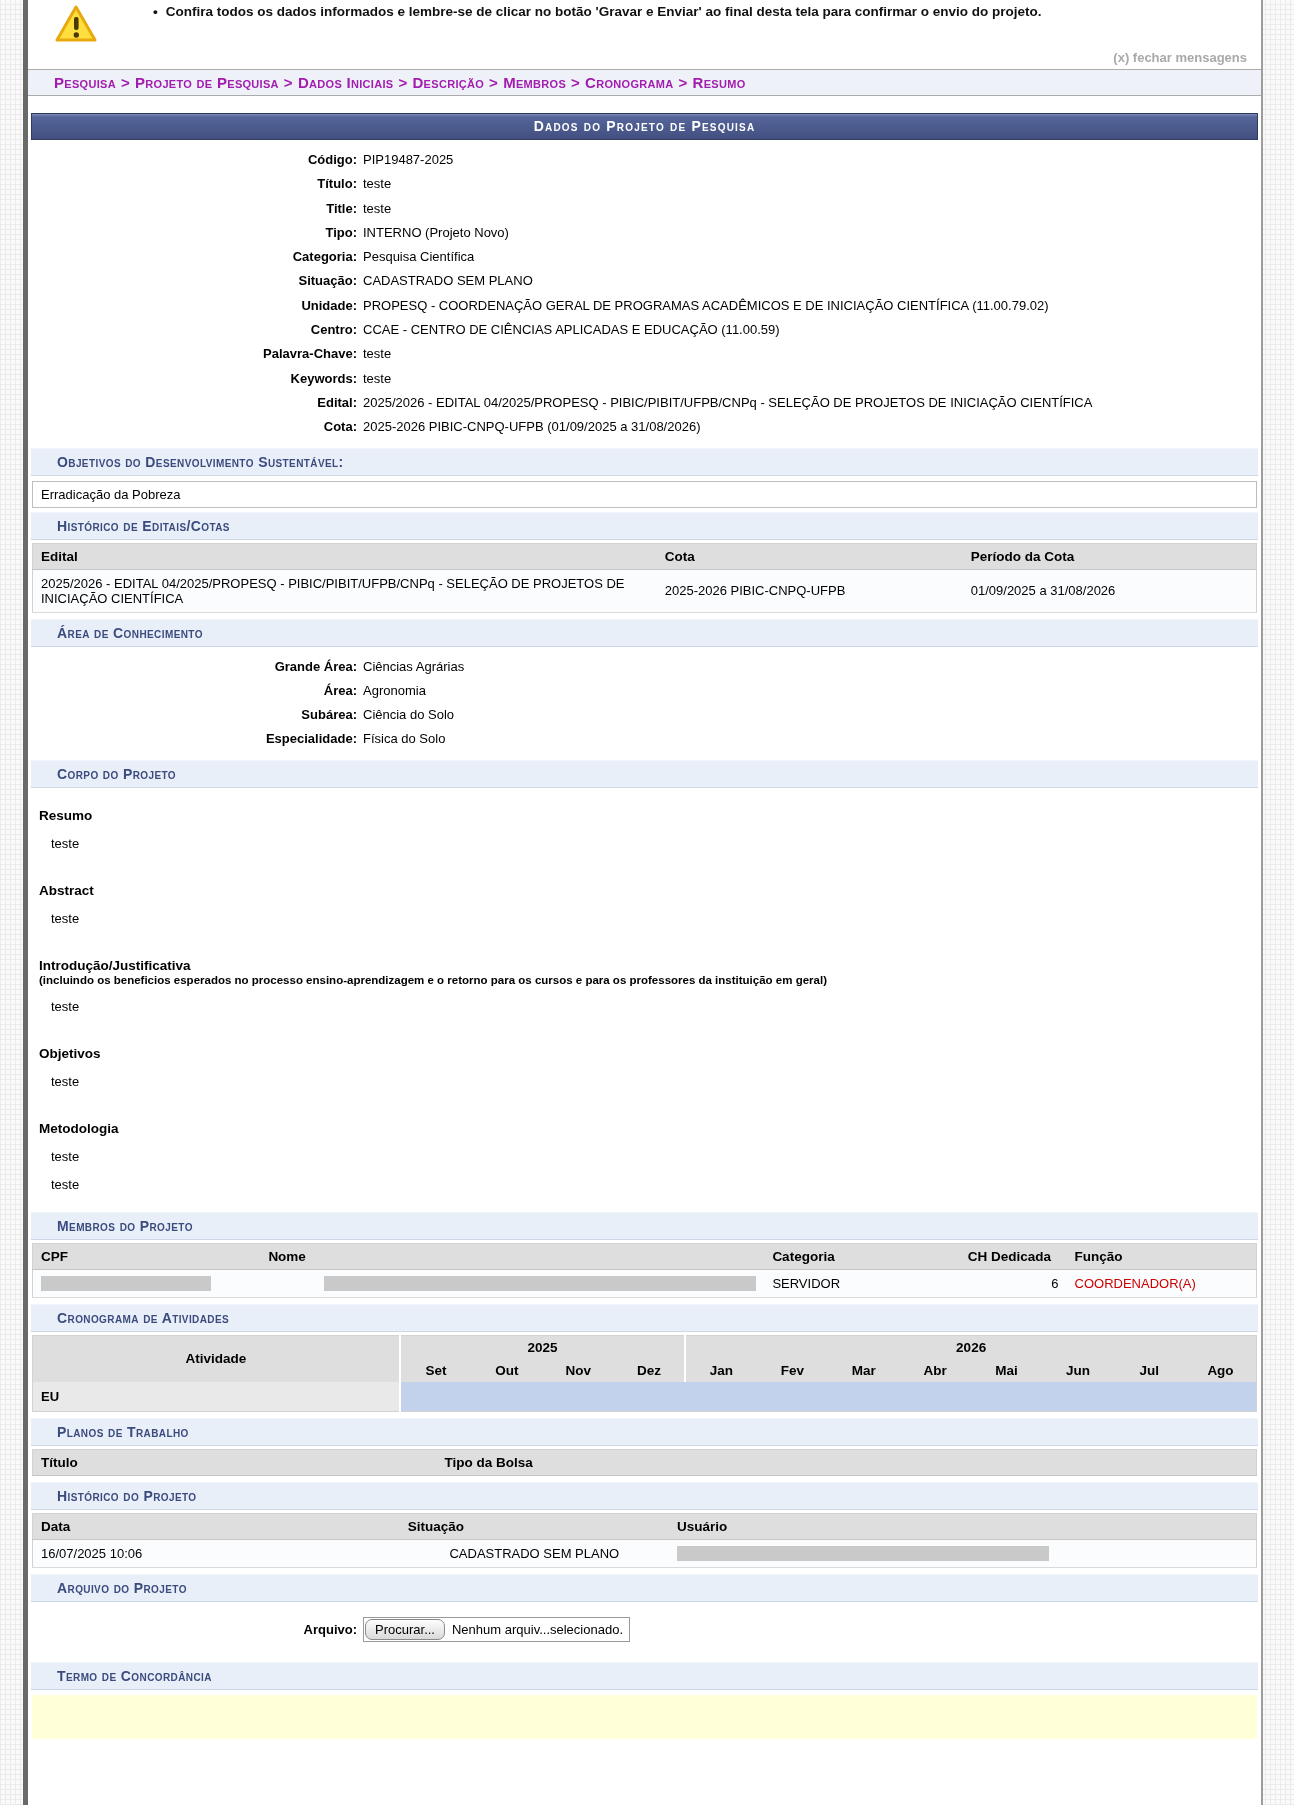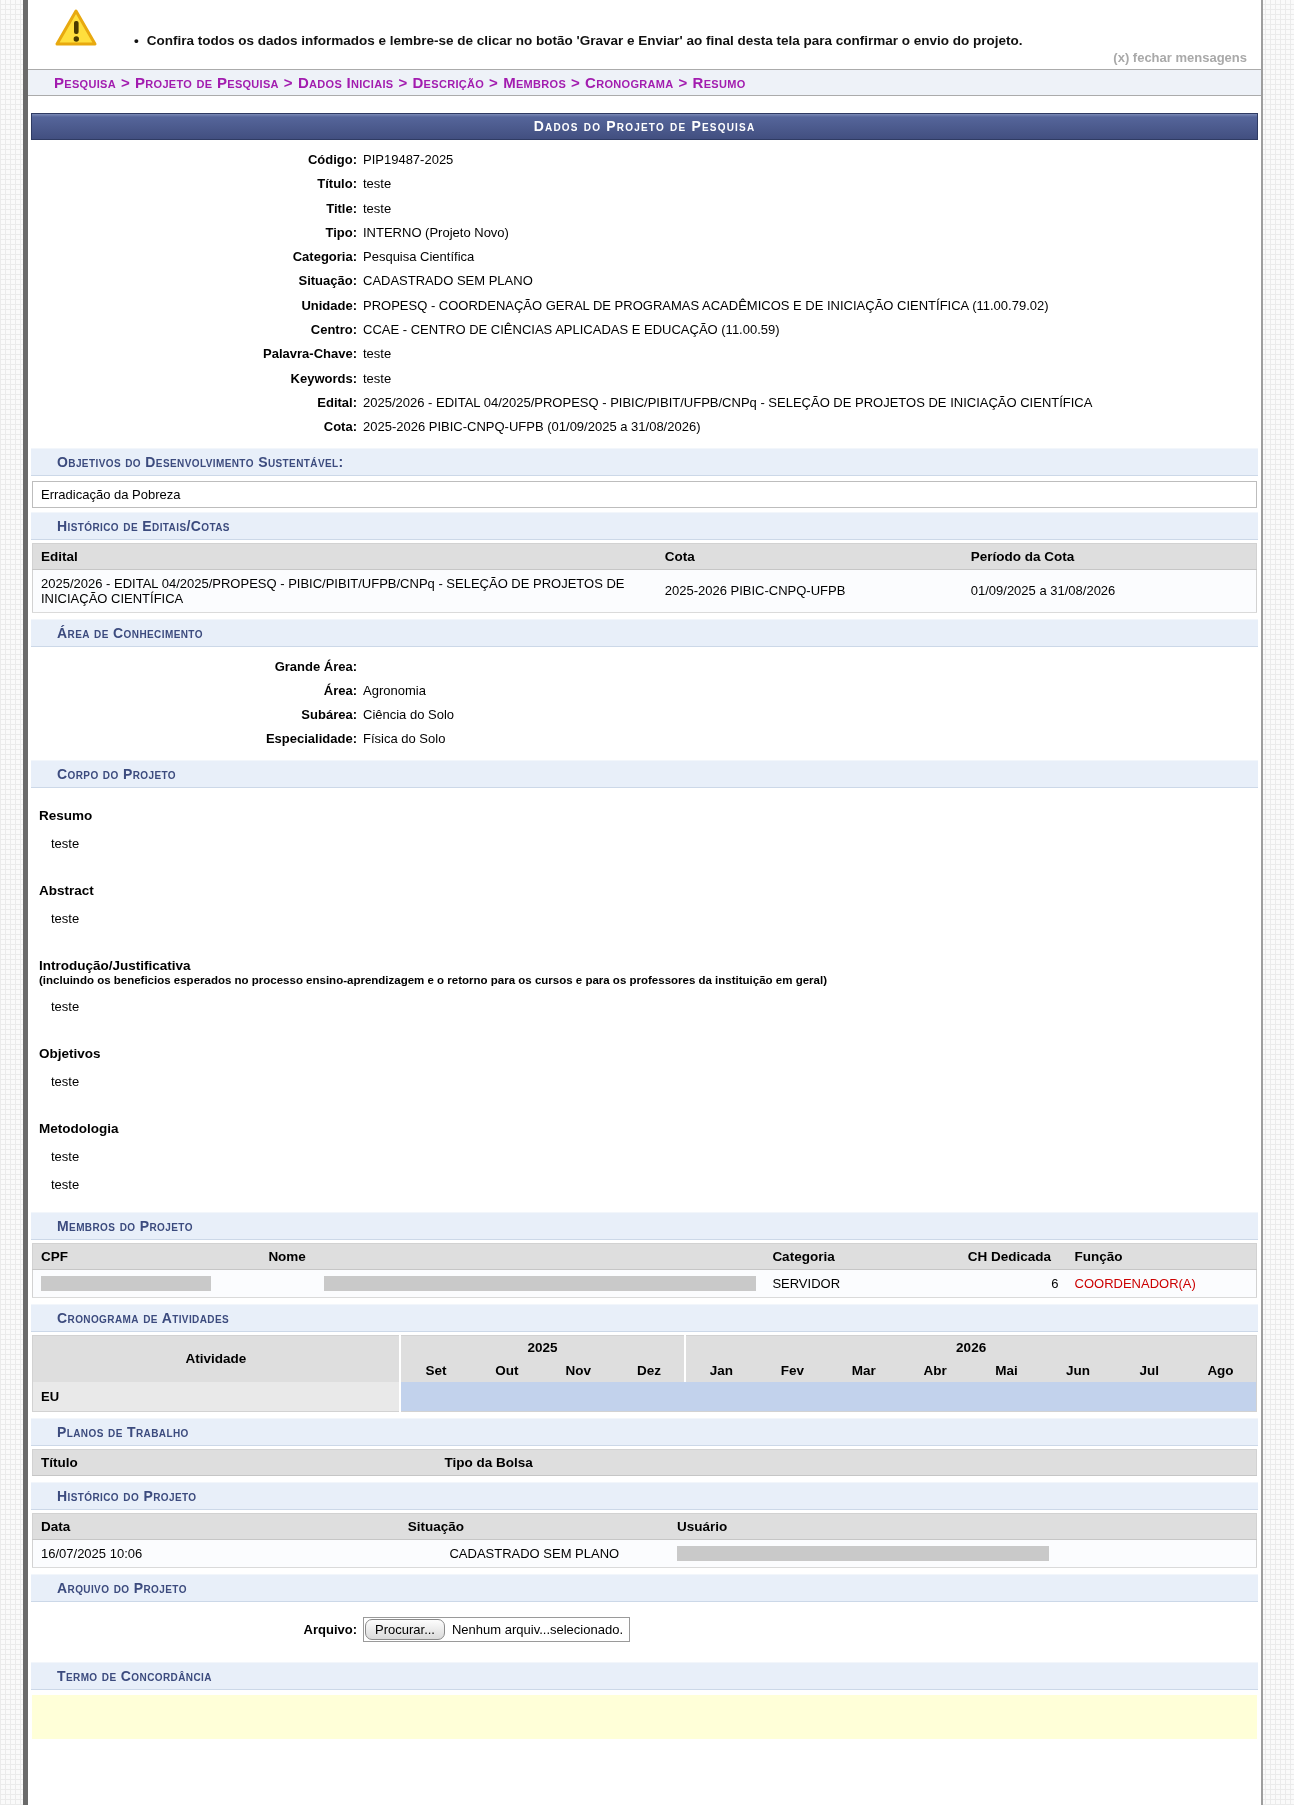--- a/index.html
+++ b/index.html
@@ -11,21 +11,21 @@
     background-image:
       repeating-linear-gradient(0deg, #ebebeb 0 1px, transparent 1px 5px),
       repeating-linear-gradient(90deg, #ebebeb 0 1px, transparent 1px 5px);
   }
   .frame {
     position:absolute; left:23px; top:0; width:1240px; min-height:1805px;
     background:#fff; border-left:5px solid #6a6a6a; border-right:2px solid #9d9d9d;
   }
   
   .messages { padding:4px 8px 0 10px; }
-  .msg-row { display:flex; align-items:flex-end; min-height:44px; }
+  .msg-row { display:flex; align-items:flex-start; min-height:44px;gap:19px; }
   .warn-icon { width:44px; height:40px; margin-left:16px; flex:0 0 auto; }
   .msg-text { font-weight:bold; font-size:13.5px; color:#111; margin-left:36px; }
   .msg-text .bullet { margin-right:8px; }
   .close-row { text-align:right; padding:2px 6px 4px 0; }
   .close-link { color:#a9a9a9; font-weight:bold; font-size:13px; cursor:pointer; }
   
   .breadcrumb {
     border-top:1px solid #ababab; border-bottom:1px solid #ababab;
     background:#eef2f8; padding:4px 10px 4px 26px;
     font-weight:bold; font-variant:small-caps; font-size:15px; color:#a21caf;
@@ -188,20 +188,21 @@
         <td>2025-2026 PIBIC-CNPQ-UFPB</td>
         <td>01/09/2025 a 31/08/2026</td>
       </tr>
     </tbody>
       </table>
 
     <div class="sec">Área de Conhecimento</div>
     <div class="fields">
       <div class="frow">
           <span class="flabel">Grande Área:</span>
+          <span class="fvalue">Ciências Agrárias</span>
         </div>
       <div class="frow">
           <span class="flabel">Área:</span>
           <span class="fvalue">Agronomia</span>
         </div>
       <div class="frow">
           <span class="flabel">Subárea:</span>
           <span class="fvalue">Ciência do Solo</span>
         </div>
       <div class="frow">

